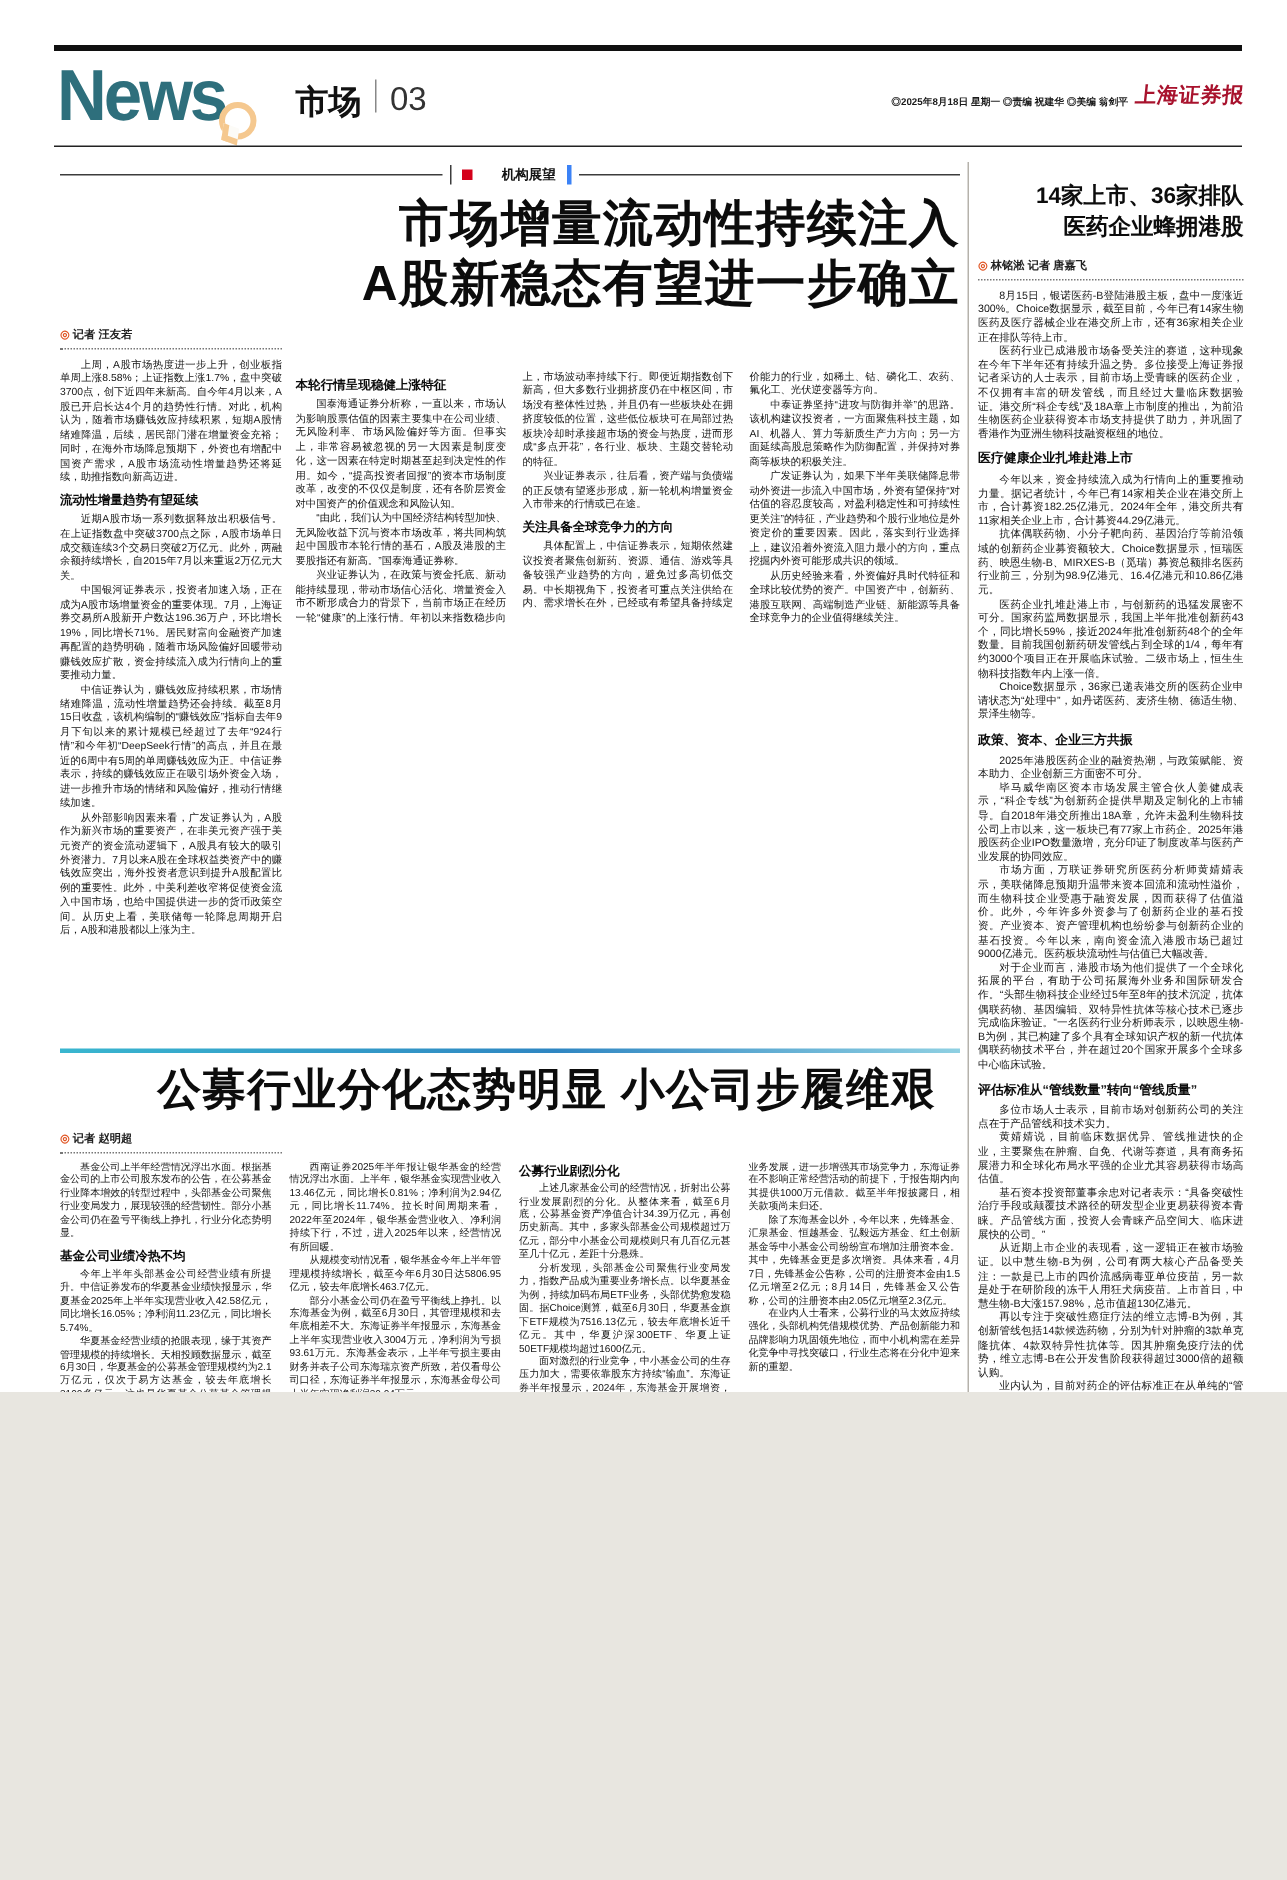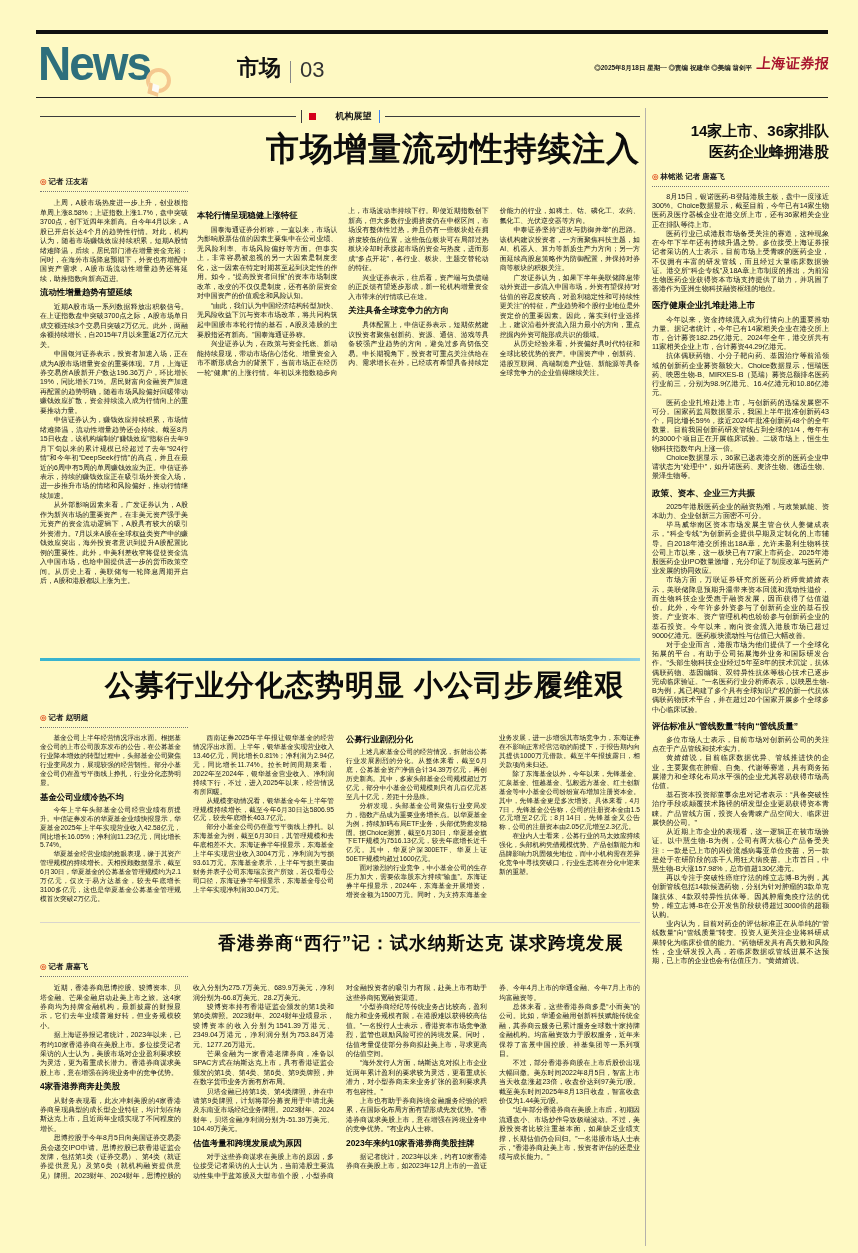--- a/index.html
+++ b/index.html
@@ -1,39 +1,39 @@
 <!DOCTYPE html>
 <html><head>
 <meta charset="utf-8">
 <style>
   html,body{margin:0;padding:0;background:#e8e6e0;}
-  .page{position:relative;width:858px;height:1253px;margin:0 auto;background:#fef9c3;
+  .page{position:relative;width:858px;height:928px;margin:0 auto;background:#ffffff;
         font-family:"Liberation Sans",sans-serif;color:#141414;overflow:hidden;}
   
   .toprule{position:absolute;left:36px;top:30px;width:792px;height:4px;background:#101010;}
   .headrule{position:absolute;left:36px;top:97px;width:792px;height:1px;background:#222;}
   .logo-wrap{position:absolute;left:38px;top:36px;}
   .logo{font-size:46px;font-weight:800;color:#2e6f7c;letter-spacing:-2px;display:inline-block;transform:scaleY(1.05);}
   .bubble{display:inline-block;width:17px;height:17px;border:4px solid #f5c88f;border-radius:50% 50% 50% 50%;
           margin-left:-4px;vertical-align:-14px;position:relative;}
   .bubble::after{content:"";position:absolute;left:-2px;bottom:-6px;width:7px;height:7px;background:#fcfbf7;
           border-left:4px solid #f5c88f;border-bottom:4px solid #f5c88f;transform:rotate(20deg) skew(12deg);}
-  .section-wrap{position:absolute;left:197px;top:53px;display:flex;align-items:flex-end;margin-left:40px;}
+  .section-wrap{position:absolute;left:197px;top:53px;display:flex;align-items:flex-start;}
   .section{font-size:22px;font-weight:800;color:#111;}
   .secsep{display:inline-block;width:1px;height:22px;background:#888;margin:0 9px;}
   .pageno{font-size:22px;font-weight:400;color:#333;}
   .dateline{position:absolute;left:460px;top:64px;width:292px;text-align:right;font-size:6.5px;color:#1a1a1a;font-weight:600;}
   .masthead{position:absolute;left:757px;top:55px;width:72px;font-size:14px;font-weight:700;color:#a8122d;
             font-family:"Liberation Serif",serif;transform:skewX(-6deg);letter-spacing:.5px;white-space:nowrap;}
   .vdivider{position:absolute;left:645px;top:108px;width:1px;height:1138px;background:#b5b2ab;}
   
   .mainzone{position:absolute;left:40px;top:106px;width:600px;}
   .tagrow{display:flex;align-items:center;margin:4px 0 2px;}
   .tline{flex:1;height:1px;background:#3c3c3c;}
-  .tagbox{border-left:1px solid #3c3c3c;border-right:1px solid #3b82f6;margin:0 5px;padding:0 7px;
+  .tagbox{border-left:1px solid #3c3c3c;border-right:3px solid #3b82f6;margin:0 5px;padding:0 7px;
           font-size:9px;font-weight:800;display:flex;align-items:center;gap:20px;}
   .tagsq{display:inline-block;width:7px;height:7px;background:#d4001a;}
   h1{margin:6px 0 8px;text-align:right;font-size:33px;line-height:1.22;font-weight:900;letter-spacing:1px;color:#0c0c0c;}
   .byline{width:148px;font-size:7.5px;font-weight:700;color:#222;padding-bottom:4px;margin-bottom:6px;
           border-bottom:1px dotted #777;}
   .bmark{color:#e05524;margin-right:2px;}
   .mainflex{display:flex;gap:9px;height:452px;overflow:hidden;}
   .bodytext p.para{margin:0;text-indent:2em;}
   .mcol1{width:148px;flex:none;font-size:6.9px;line-height:1.37;text-align:justify;overflow:hidden;}
   .mright{flex:1;display:flex;flex-direction:row;min-width:0;}
@@ -80,21 +80,21 @@
   <main class="mainzone">
     <div class="tagrow">
       <span class="tline"></span>
       <span class="tagbox">
         <span class="tagsq"></span>
         <span>机构展望</span>
       </span>
       <span class="tline"></span>
     </div>
 
-    <h1><span>市场增量流动性持续注入</span><br></h1>
+    <h1><span>市场增量流动性持续注入</span><br><span>A股新稳态有望进一步确立</span></h1>
 
     <div class="byline">
       <span class="bmark">◎</span><span>记者 汪友若</span>
     </div>
 
     <div class="mainflex">
       <div class="mcol1 bodytext">
           <p class="para">上周，A股市场热度进一步上升，创业板指单周上涨8.58%；上证指数上涨1.7%，盘中突破3700点，创下近四年来新高。自今年4月以来，A股已开启长达4个月的趋势性行情。对此，机构认为，随着市场赚钱效应持续积累，短期A股情绪难降温，后续，居民部门潜在增量资金充裕；同时，在海外市场降息预期下，外资也有增配中国资产需求，A股市场流动性增量趋势还将延续，助推指数向新高迈进。</p>
           <h4 class="subhead">流动性增量趋势有望延续</h4>
           <p class="para">近期A股市场一系列数据释放出积极信号。在上证指数盘中突破3700点之际，A股市场单日成交额连续3个交易日突破2万亿元。此外，两融余额持续增长，自2015年7月以来重返2万亿元大关。</p>

